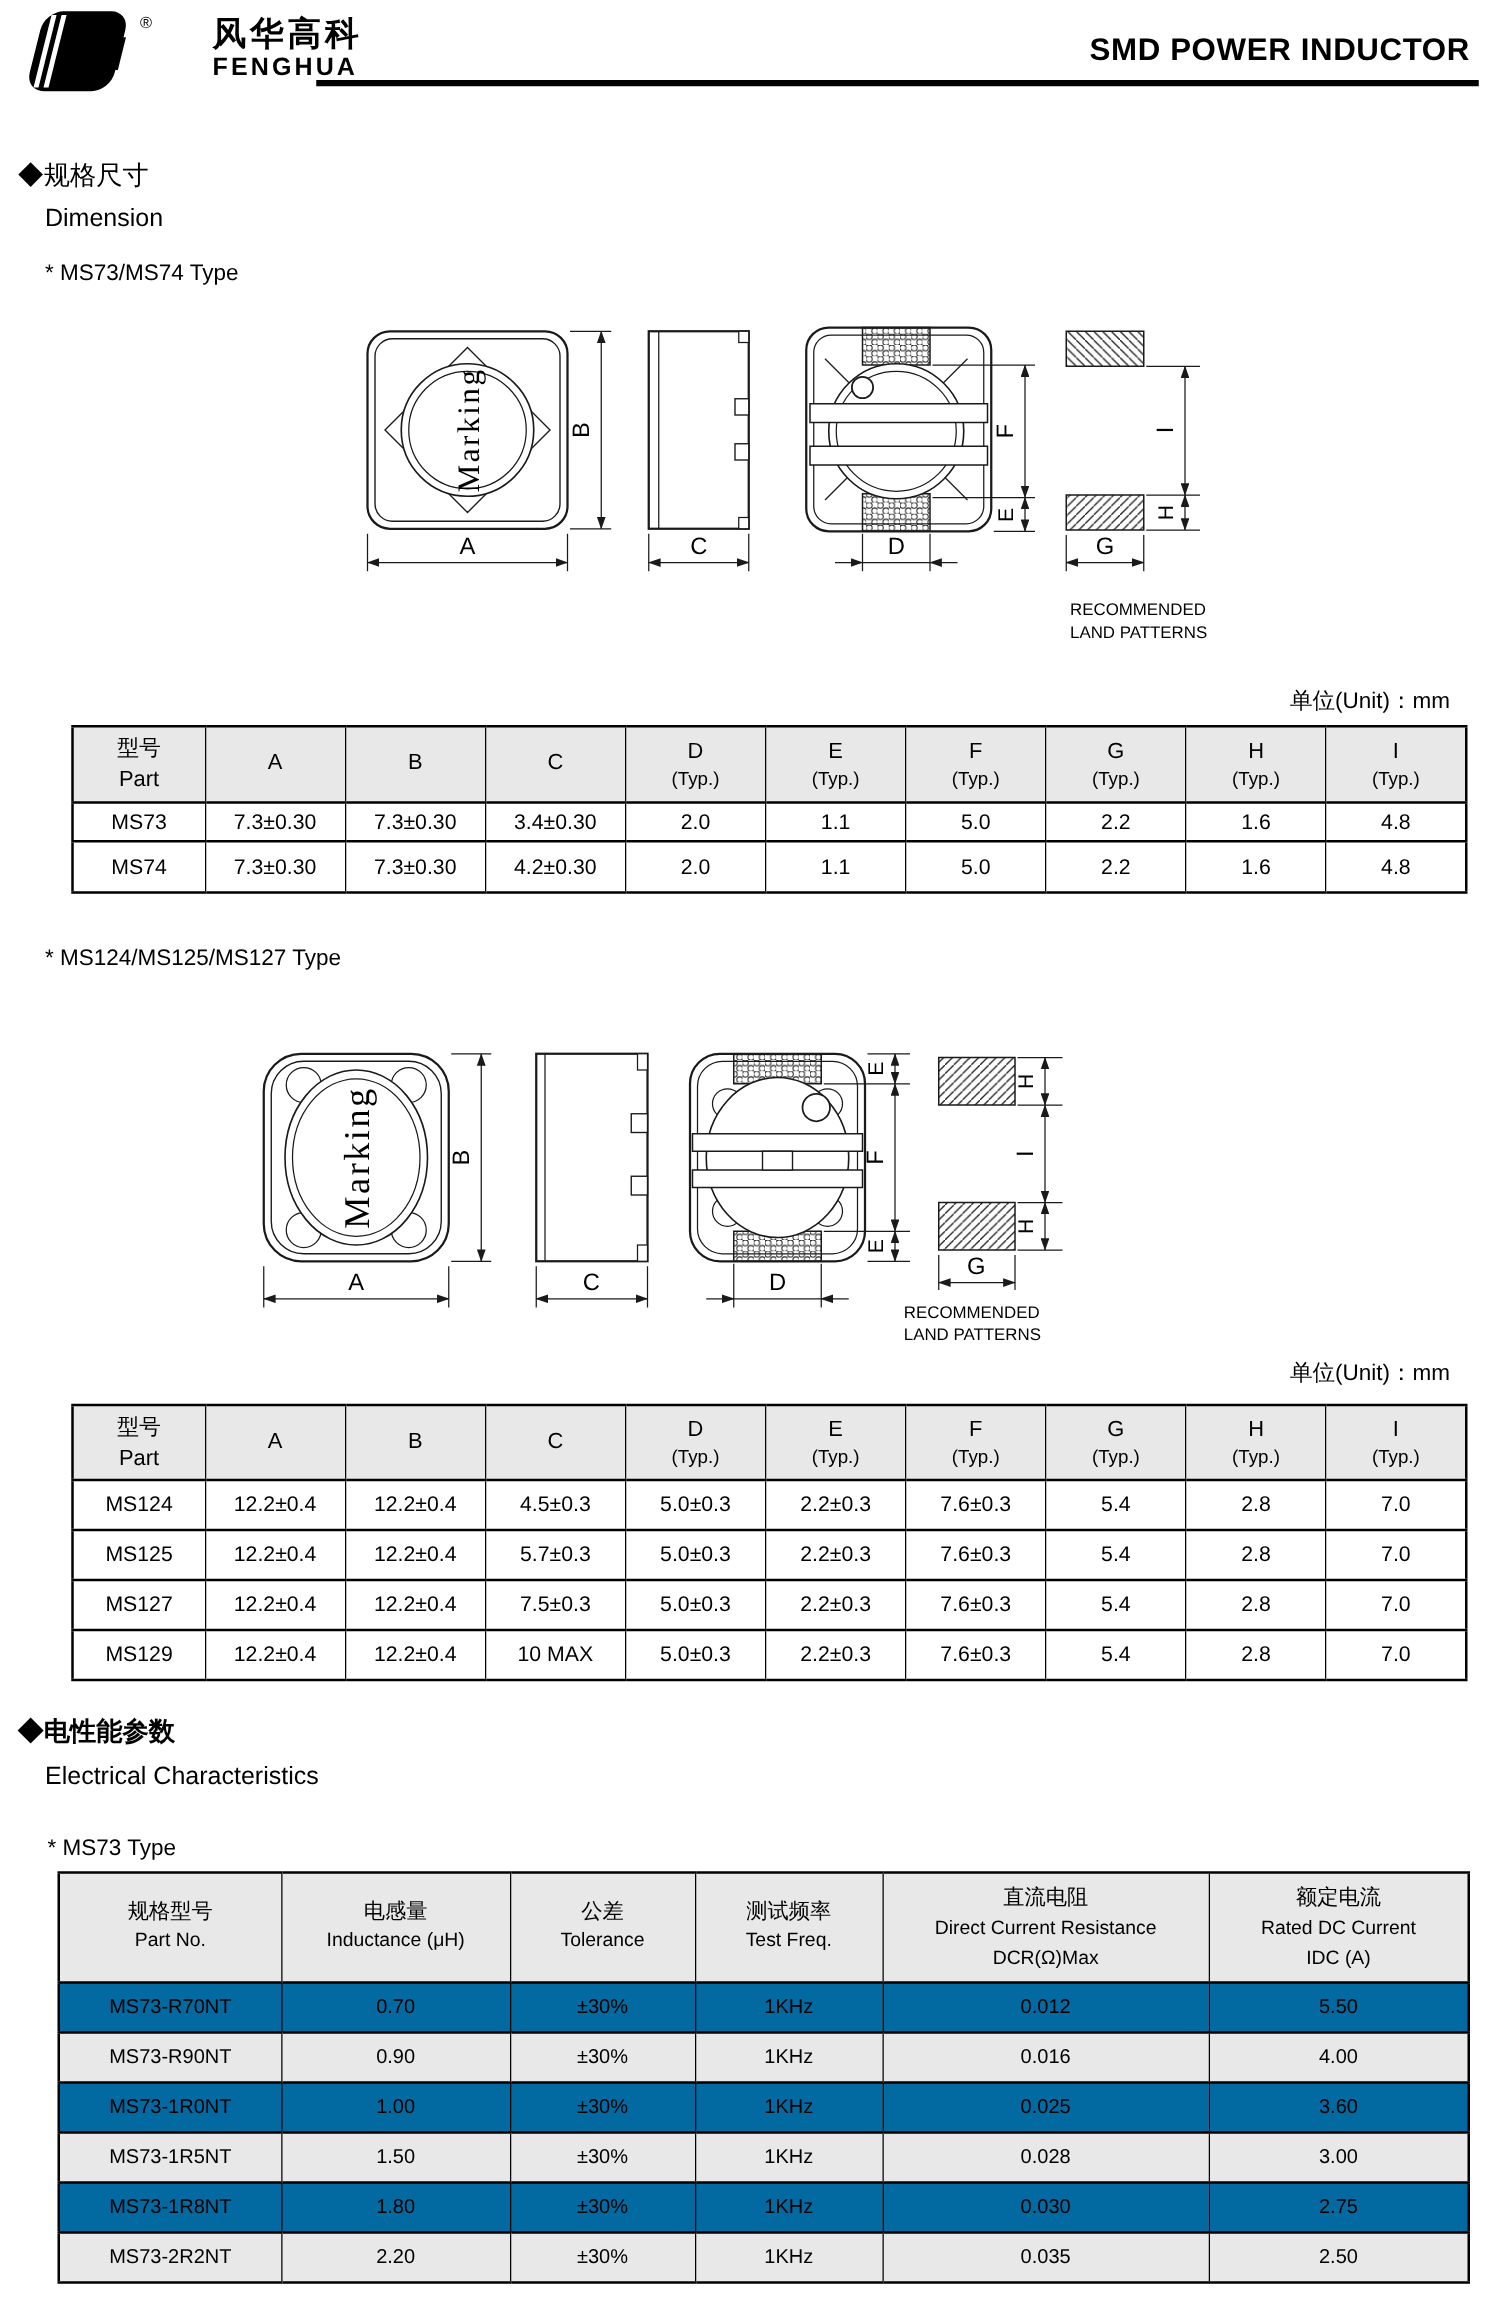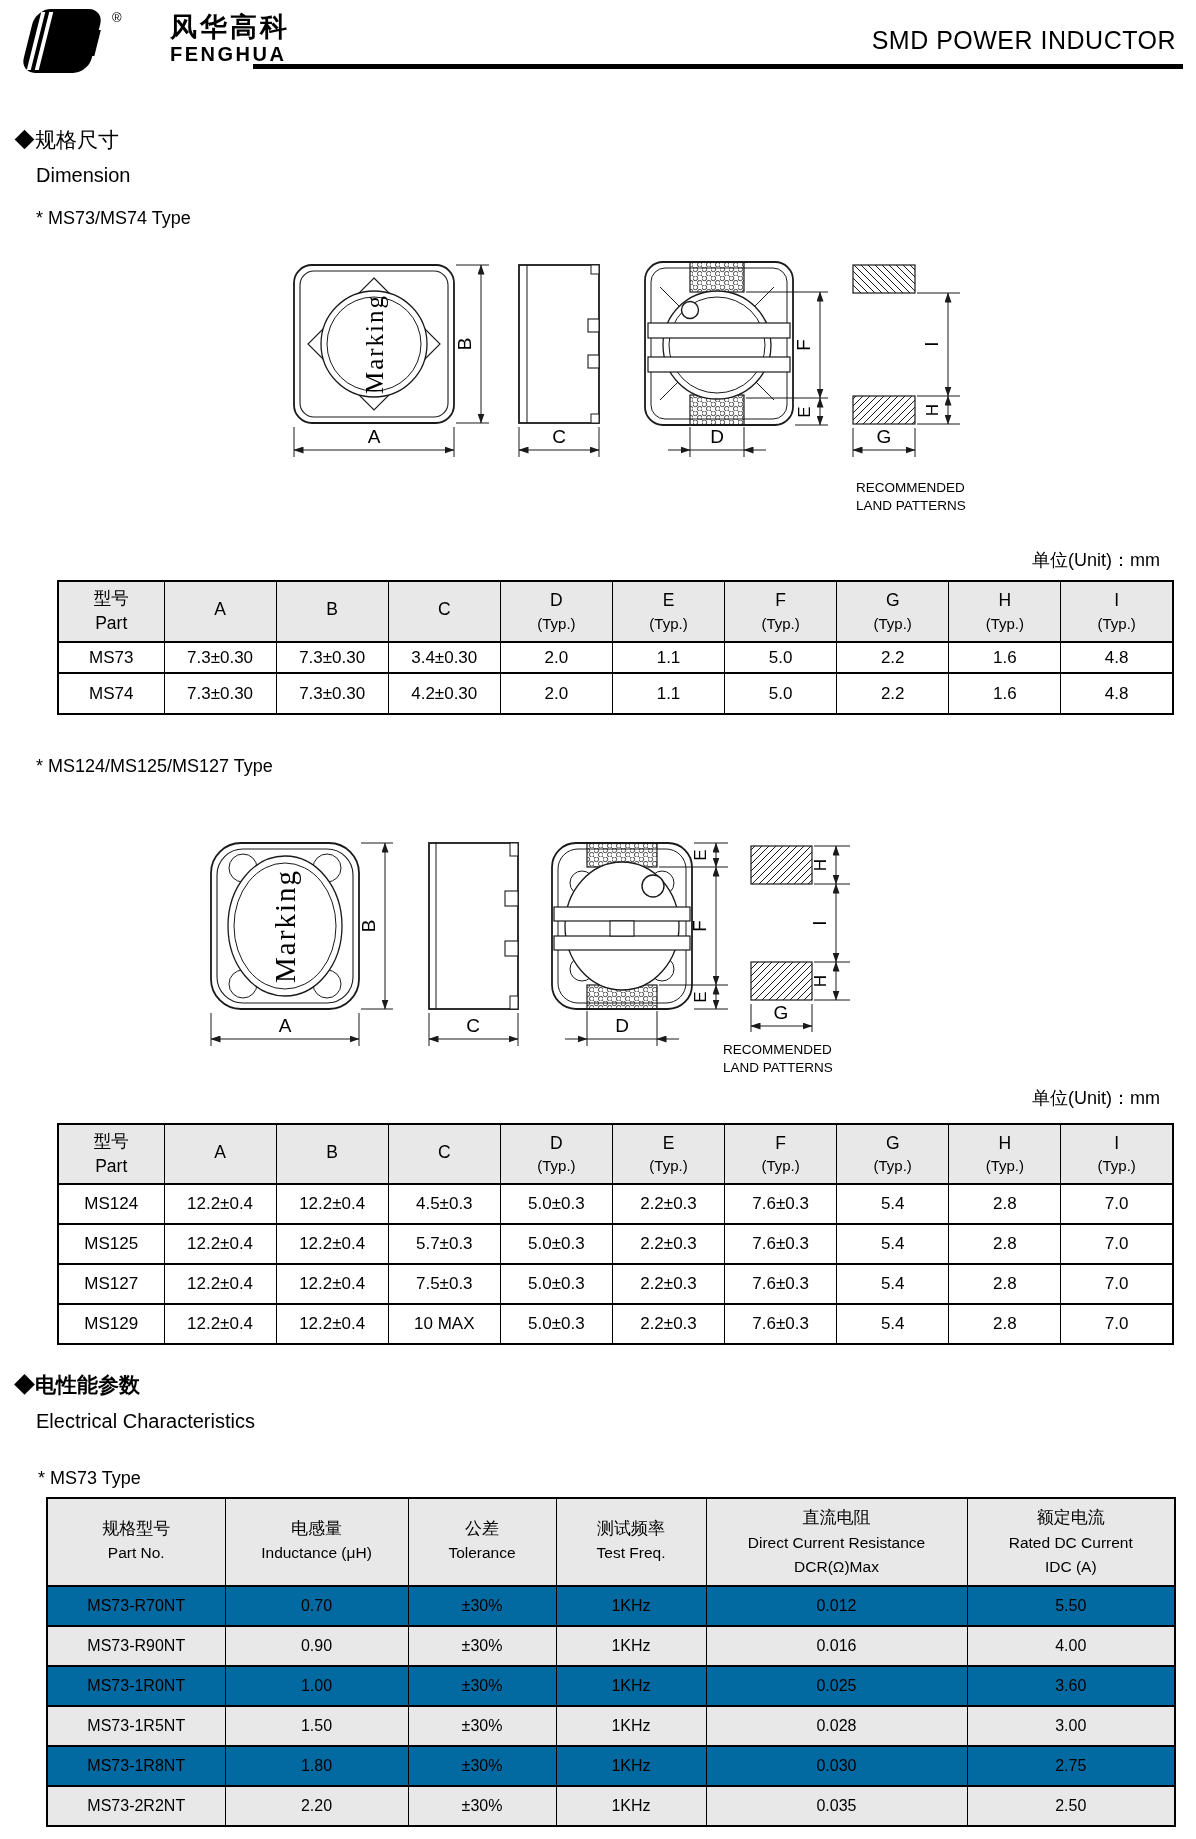--- a/index.html
+++ b/index.html
@@ -2,21 +2,21 @@
 <html><head>
 <meta charset="utf-8">
 <style>
   html,body{margin:0;padding:0;background:#fff;}
   .page{position:relative;width:1196px;height:1839px;background:#fff;overflow:hidden;
         font-family:"Liberation Sans",sans-serif;color:#000;}
   .abs{position:absolute;}
   
   .brand-cn{font-size:27px;font-weight:bold;letter-spacing:3px;line-height:1.05;}
   .brand-en{font-size:20px;font-weight:bold;letter-spacing:2.5px;line-height:1.1;margin-top:2px;}
-  .doc-title{font-size:25px;font-weight:normal;letter-spacing:0.5px;}
+  .doc-title{font-size:25px;font-weight:bold;letter-spacing:0.5px;}
   .rule{background:#000;height:5px;}
   
   .h-cn{font-size:21px;}
   .h-cn.bold{font-weight:bold;}
   .h-en{font-size:20px;}
   .type-label{font-size:18px;}
   .unit-note{font-size:18px;}
   
   table{border-collapse:collapse;table-layout:fixed;position:absolute;}
   .dimtable,.electable{border:2.5px solid #000;}

